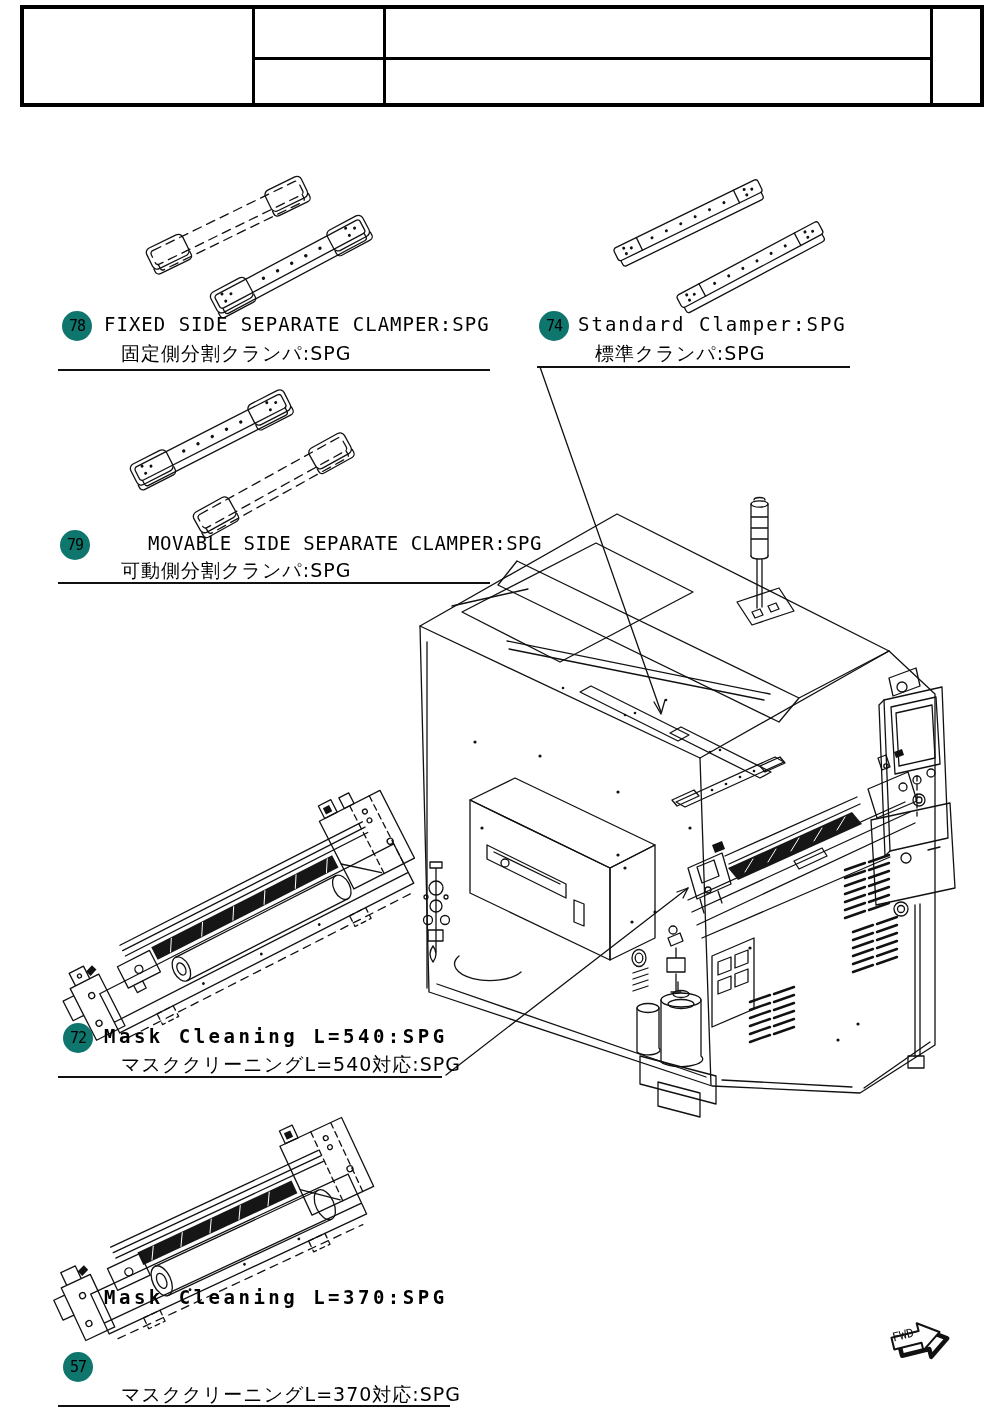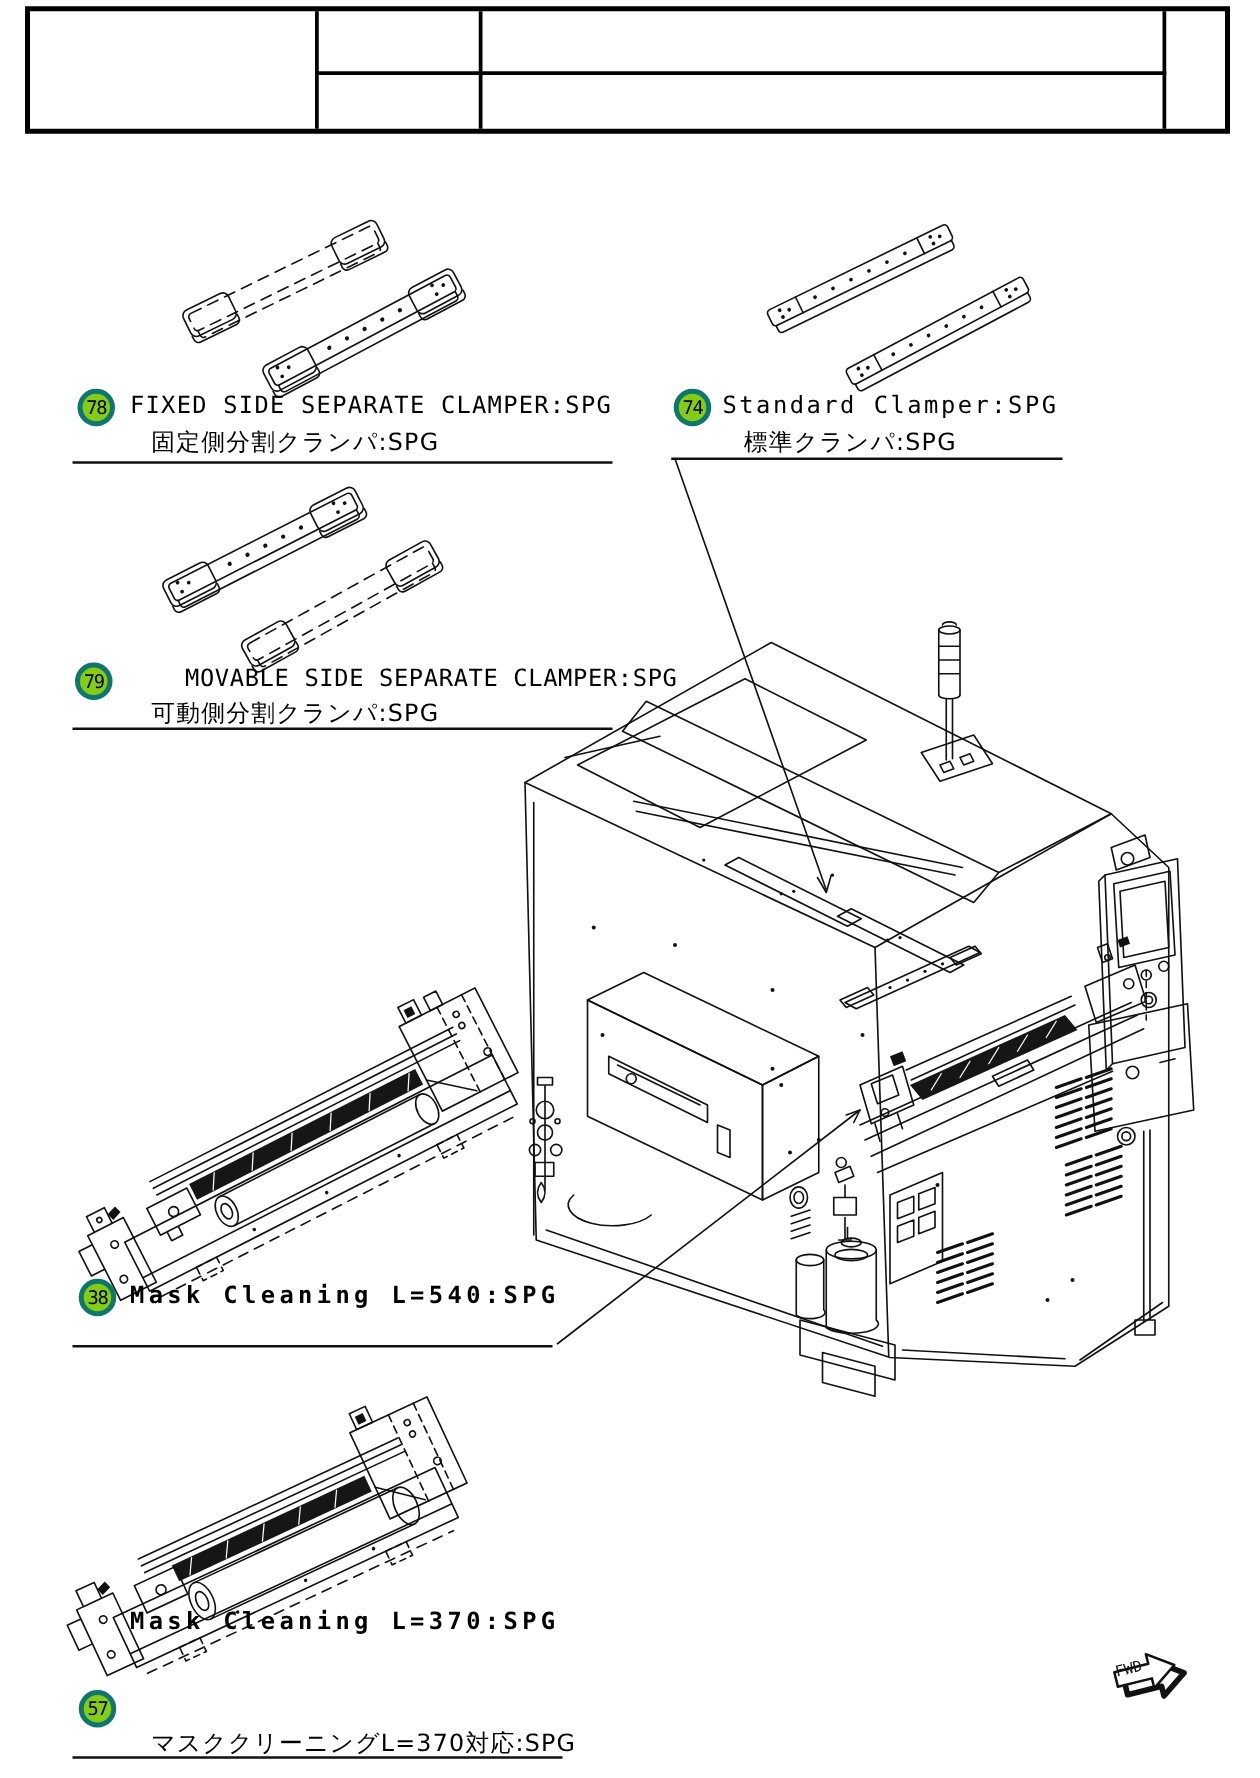--- a/index.html
+++ b/index.html
@@ -4,23 +4,23 @@
 <style>
   html,body{margin:0;padding:0;background:#fff;}
   .page{position:relative;width:1008px;height:1422px;background:#ffffff;overflow:hidden;
         font-family:"DejaVu Sans Mono", monospace;color:#000;}
   svg.overlay{position:absolute;left:0;top:0;}
   
   .tbl{position:absolute;left:20px;top:5px;width:964px;height:102px;border:4px solid #000;box-sizing:border-box;}
   .tbl .v{position:absolute;top:0;bottom:0;width:0;border-left:3px solid #000;}
   .tbl .h{position:absolute;height:0;border-top:3px solid #000;}
   
-  .callout-circle{position:absolute;width:30px;height:30px;border:4px solid #0f766e;border-radius:50%;
+  .callout-circle{position:absolute;width:30px;height:30px;border:2px solid #0f766e;border-radius:50%;
      box-sizing:border-box;display:flex;align-items:center;justify-content:center;
-     font-size:15px;letter-spacing:-1px;background:#84cc16;}
+     font-size:15px;letter-spacing:-1px;background:#0f766e;}
   .callout-en{position:absolute;font-size:19px;white-space:nowrap;}
   .callout-jp{position:absolute;font-size:19px;white-space:nowrap;
      font-family:"DejaVu Sans","Liberation Sans",sans-serif;letter-spacing:1px;margin-left:17px;}
   .callout-rule{position:absolute;height:0;border-top:2px solid #111;}
   .ls1{letter-spacing:1px;} .ls05{letter-spacing:0.5px;padding-left:44px;} .ls2{letter-spacing:2px;} .ls35{letter-spacing:3.5px;font-weight:bold;}
 </style>
 </head>
 <body>
 
 <div class="page">
@@ -329,22 +329,23 @@
   <div class="callout-circle" style="left:539px;top:311px">74</div>
   <div class="callout-en ls2" style="left:578px;top:313px">Standard Clamper:SPG</div>
   <div class="callout-jp" style="left:578px;top:341px">標準クランパ:SPG</div>
   <div class="callout-rule" style="left:537px;top:366px;width:313px"></div>
 
   <div class="callout-circle" style="left:60px;top:530px">79</div>
   <div class="callout-en ls05" style="left:104px;top:532px">MOVABLE SIDE SEPARATE CLAMPER:SPG</div>
   <div class="callout-jp" style="left:104px;top:558px">可動側分割クランパ:SPG</div>
   <div class="callout-rule" style="left:58px;top:582px;width:432px"></div>
 
-  <div class="callout-circle" style="left:63px;top:1023px">38</div>
+  <div class="callout-circle" style="left:63px;top:1023px">72</div>
   <div class="callout-en ls35" style="left:104px;top:1025px">Mask Cleaning L=540:SPG</div>
+  <div class="callout-jp" style="left:104px;top:1052px">マスククリーニングL=540対応:SPG</div>
   <div class="callout-rule" style="left:58px;top:1076px;width:384px"></div>
 
   <div class="callout-circle" style="left:63px;top:1352px">57</div>
   <div class="callout-en ls35" style="left:104px;top:1286px">Mask Cleaning L=370:SPG</div>
   <div class="callout-jp" style="left:104px;top:1382px">マスククリーニングL=370対応:SPG</div>
   <div class="callout-rule" style="left:58px;top:1405px;width:392px"></div>
 
 </div>
 
 </body></html>

